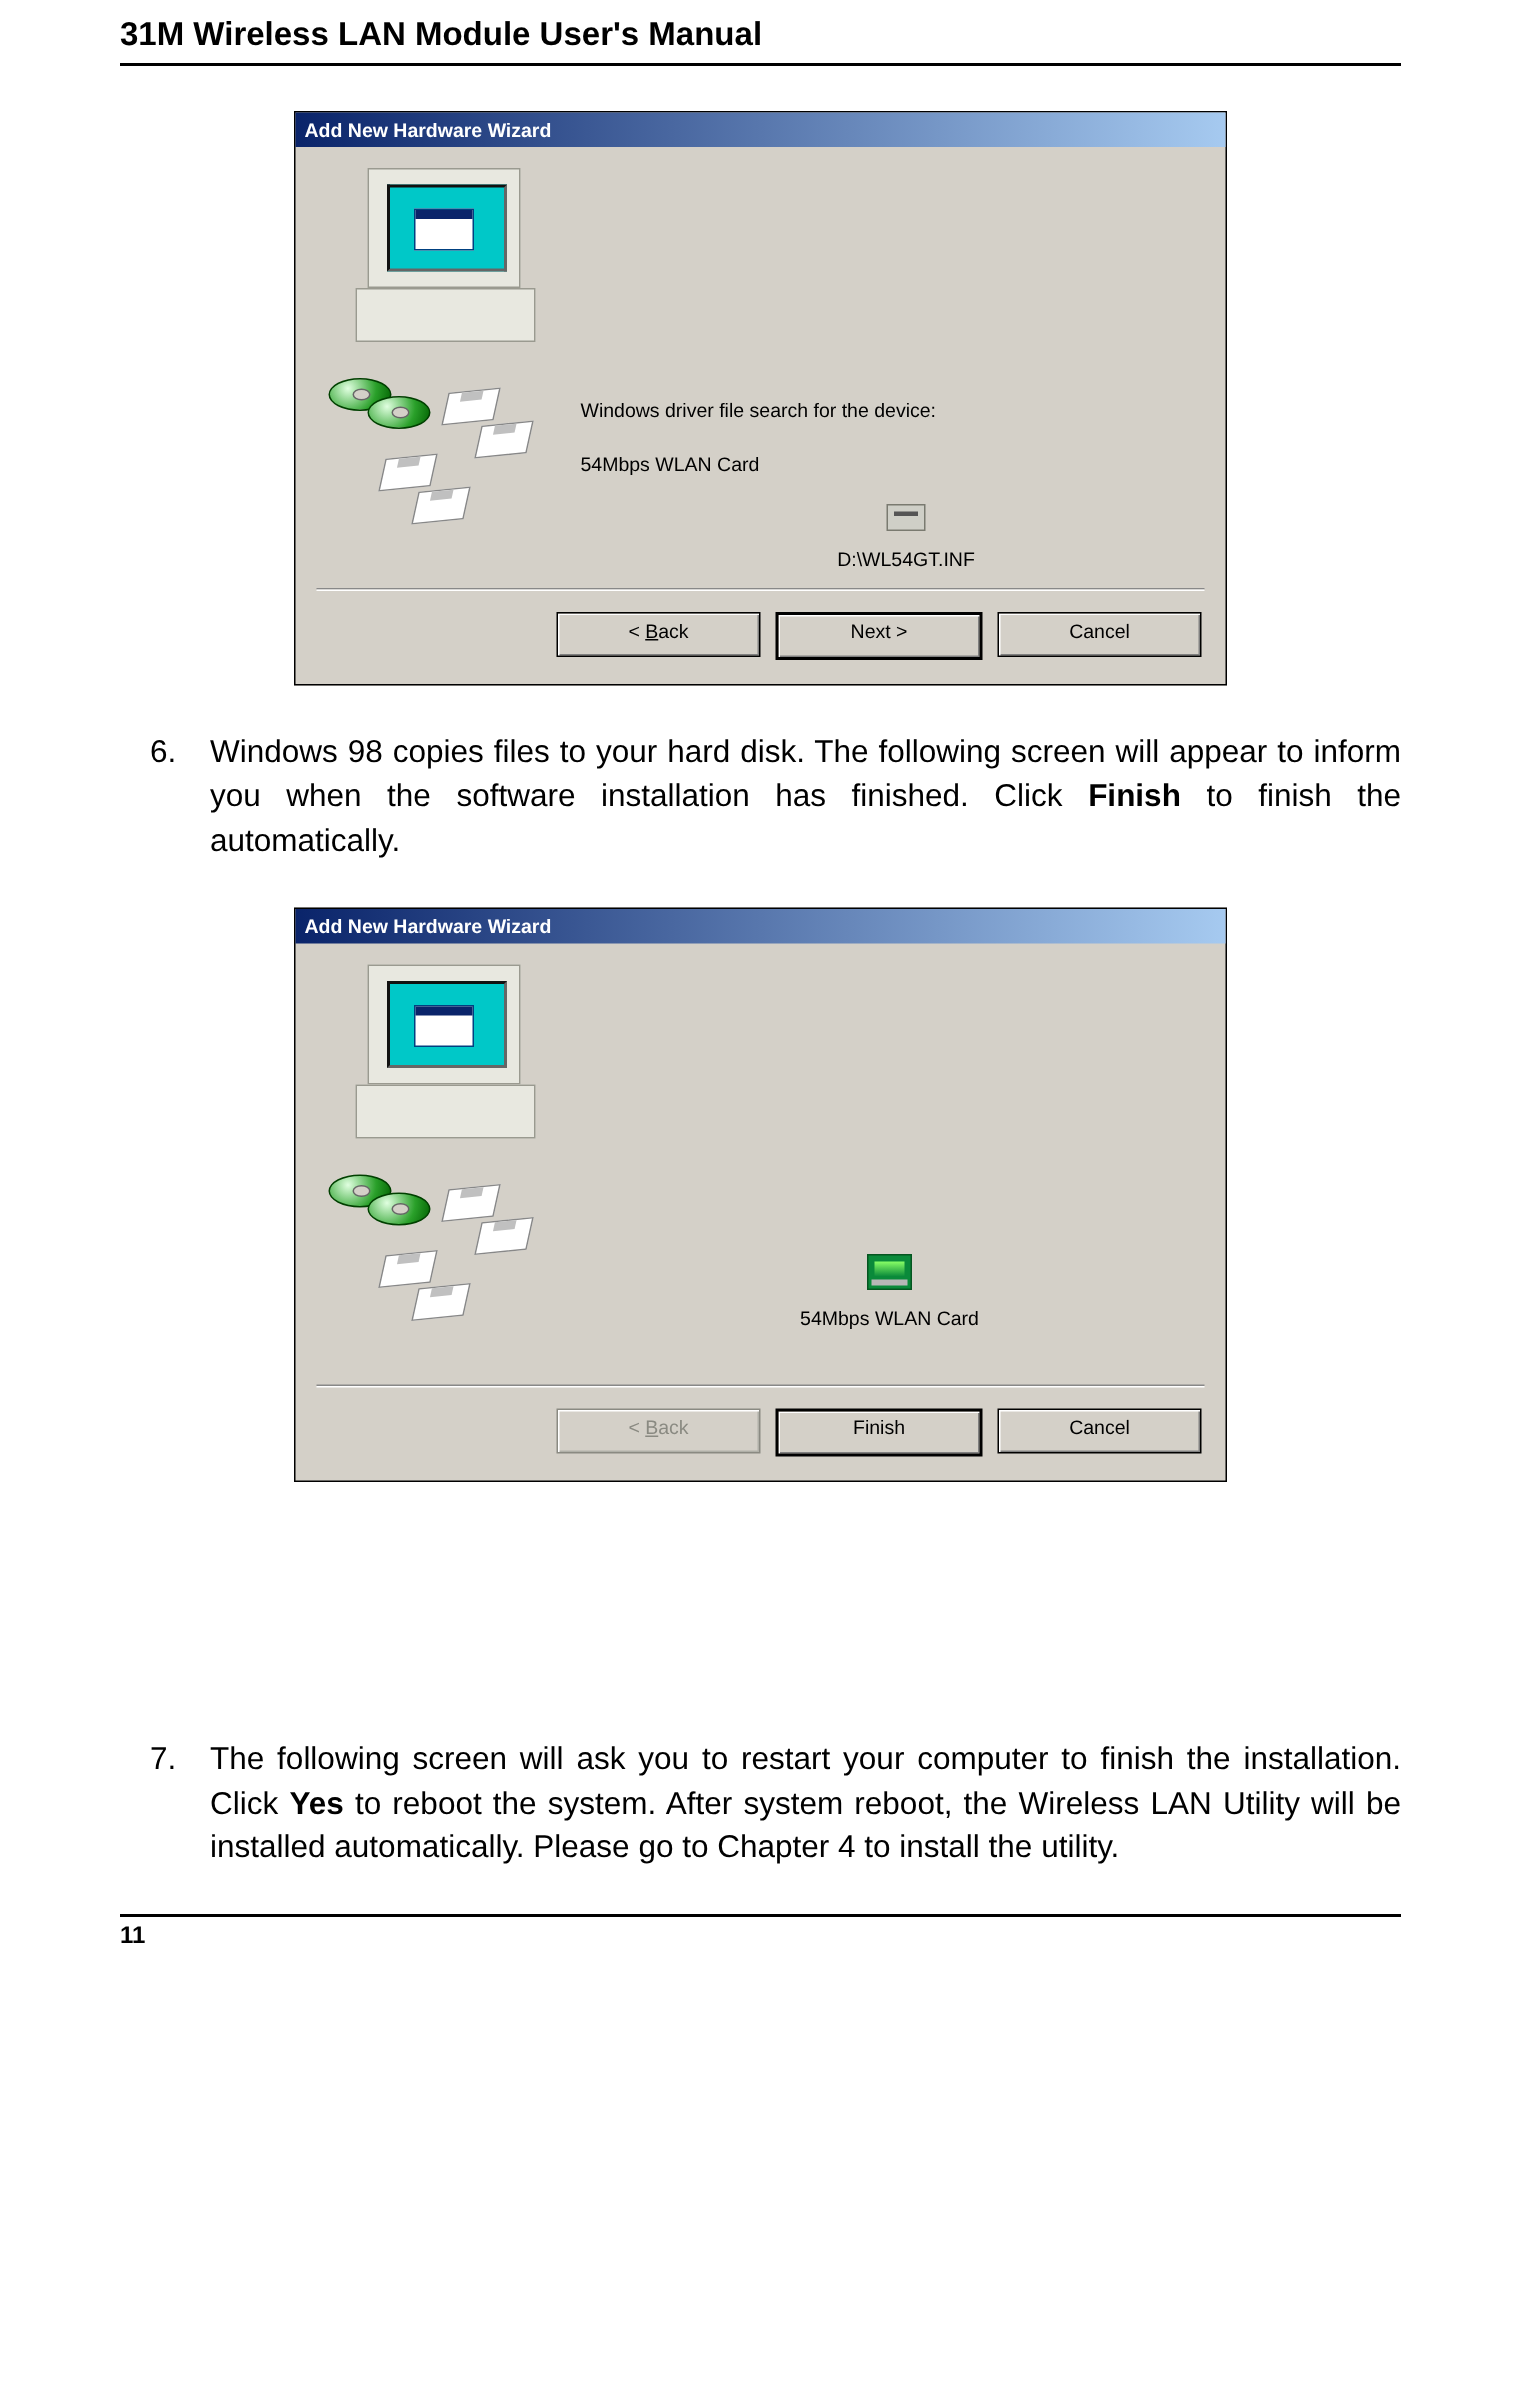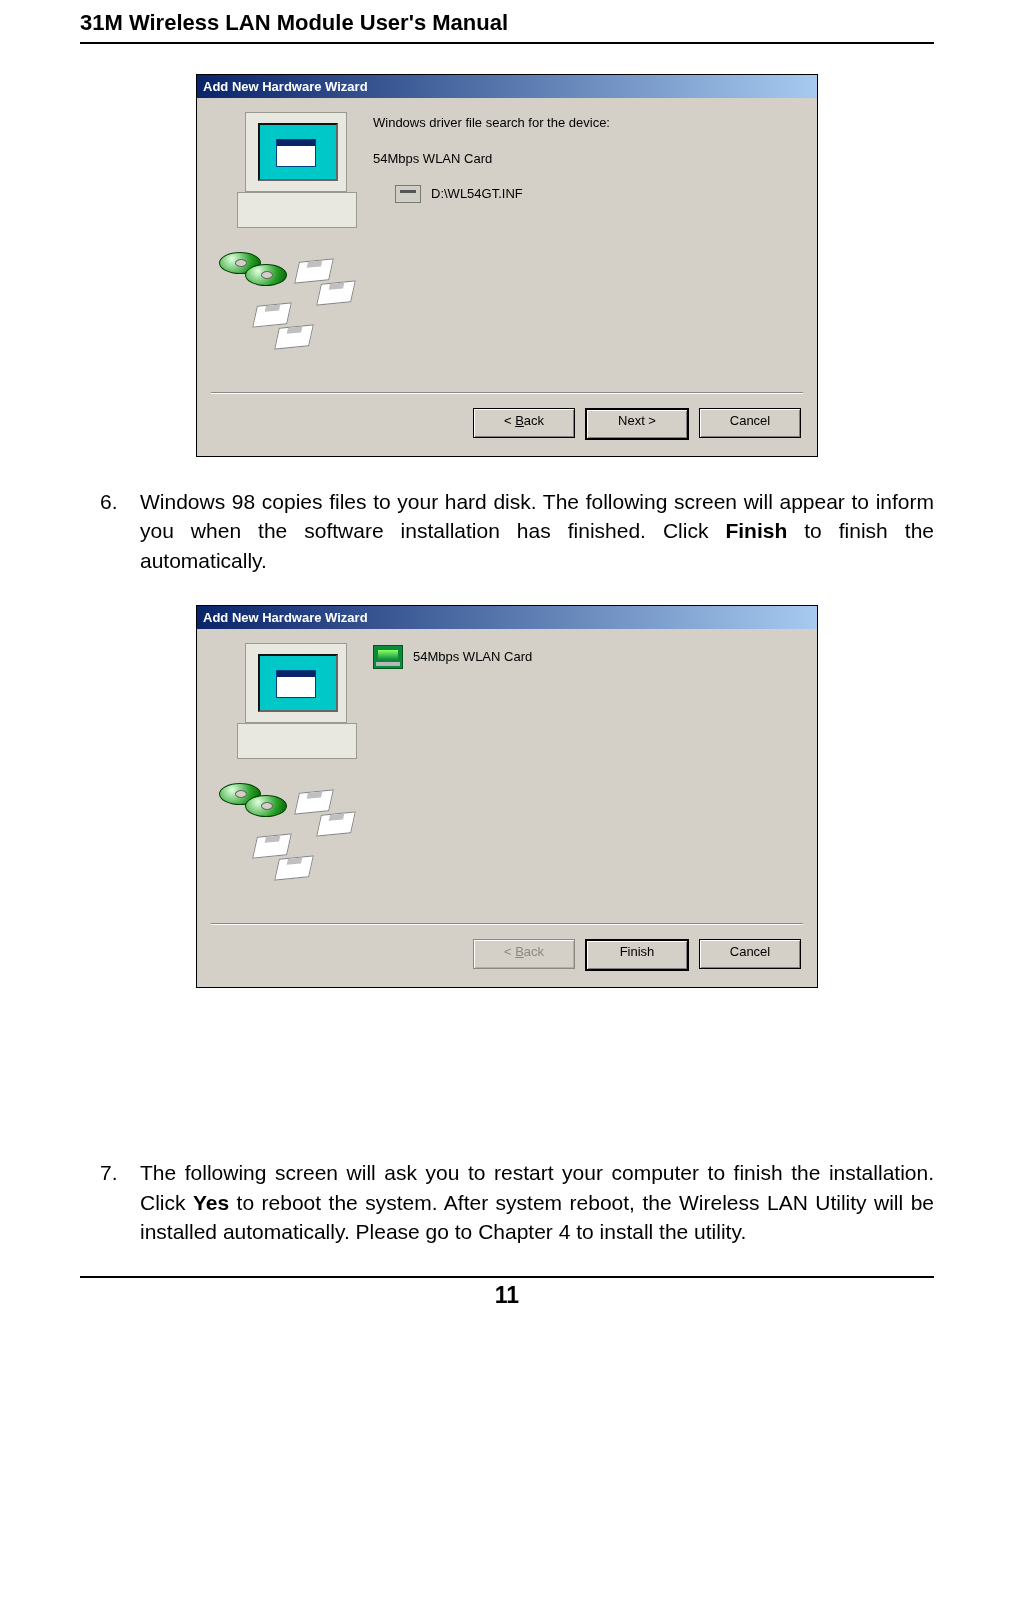--- a/index.html
+++ b/index.html
@@ -42,21 +42,22 @@
     font-weight: bold;
     font-size: 13px;
     padding: 4px 6px;
     display: flex;
     align-items: center;
     gap: 6px;
   }
   .dlg-body {
     padding: 14px 18px 10px 18px;
     display: flex;
-    gap: 8px;
+    gap: 22px;
+    align-items: flex-end;
   }
   .dlg-left {
     width: 150px;
     flex-shrink: 0;
     position: relative;
     height: 270px;
   }
   .computer-illus {
     position: relative;
     width: 150px;
@@ -144,20 +145,21 @@
     margin: 0 0 18px 0;
   }
   .indent {
     margin-left: 22px;
   }
   .drv-row {
     display: flex;
     align-items: center;
     gap: 10px;
     margin-left: 22px;
+    flex-direction: column;
   }
   .drv-icon {
     width: 24px;
     height: 16px;
     background: #cfcfc7;
     border: 1px solid #7a7a70;
     position: relative;
     flex-shrink: 0;
   }
   .drv-icon::after{
@@ -199,21 +201,21 @@
     padding: 4px 16px 16px 16px;
   }
   .win-btn {
     min-width: 100px;
     height: 28px;
     background: #d4d0c8;
     border: 1px solid #000;
     box-shadow: inset 1px 1px 0 #fff, inset -1px -1px 0 #808080;
     font-family: Tahoma, "MS Sans Serif", sans-serif;
     font-size: 13px;
-    padding: 0 0;
+    padding: 0 17px;
     text-align: center;
     line-height: 24px;
     display: inline-block;
   }
   .win-btn.default {
     border: 2px solid #000;
     line-height: 22px;
   }
   .win-btn.disabled {
     color: #8a8a82;
@@ -239,22 +241,22 @@
   .step .txt strong {
     font-weight: bold;
   }
 
   .bottom-rule {
     border: none;
     border-top: 2.5px solid #000;
     margin: 24px 0 4px 0;
   }
   .pagenum {
-    text-align: center;
-    font-size: 23px;
+    text-align: left;
+    font-size: 16px;
     font-weight: bold;
     margin-top: 2px;
   }
 </style>
 </head>
 <body>
 
 <div class="page">
 
   <div class="header-title">31M Wireless LAN Module User's Manual</div>

